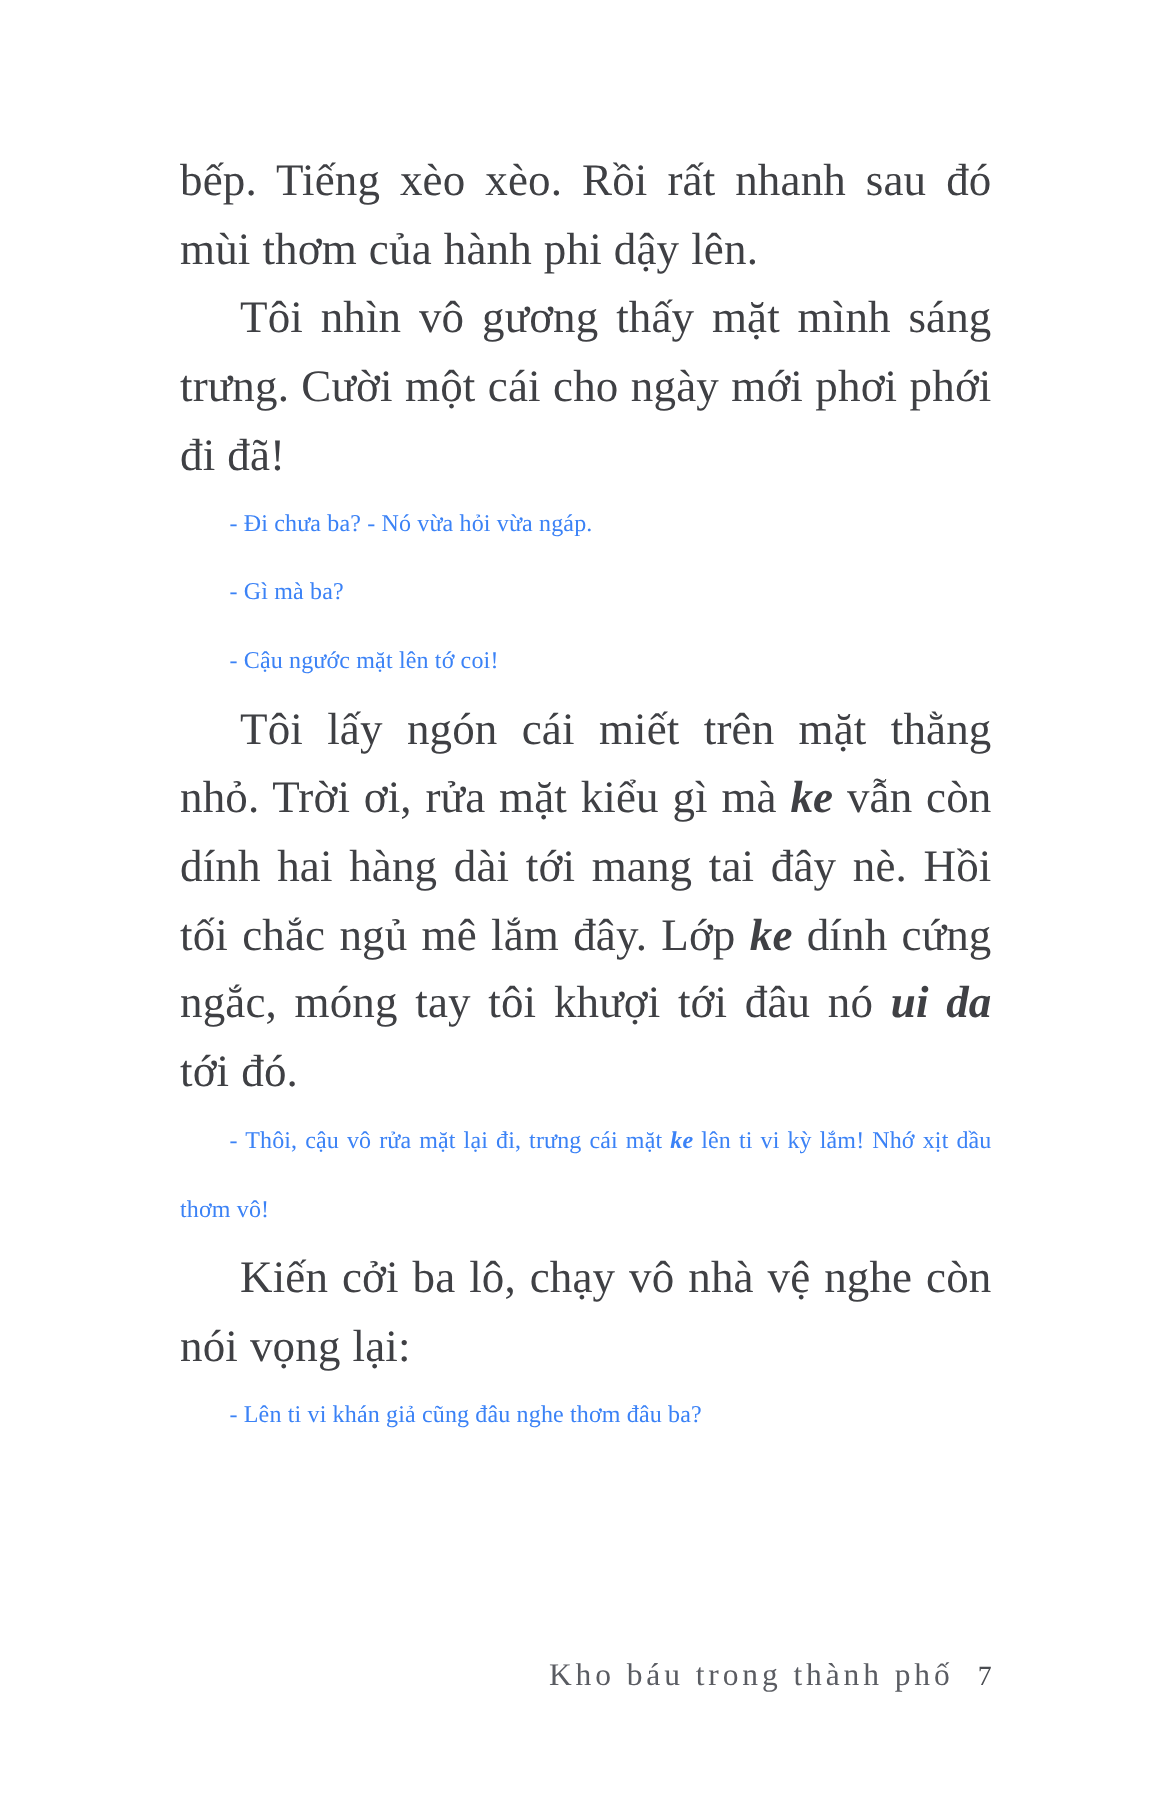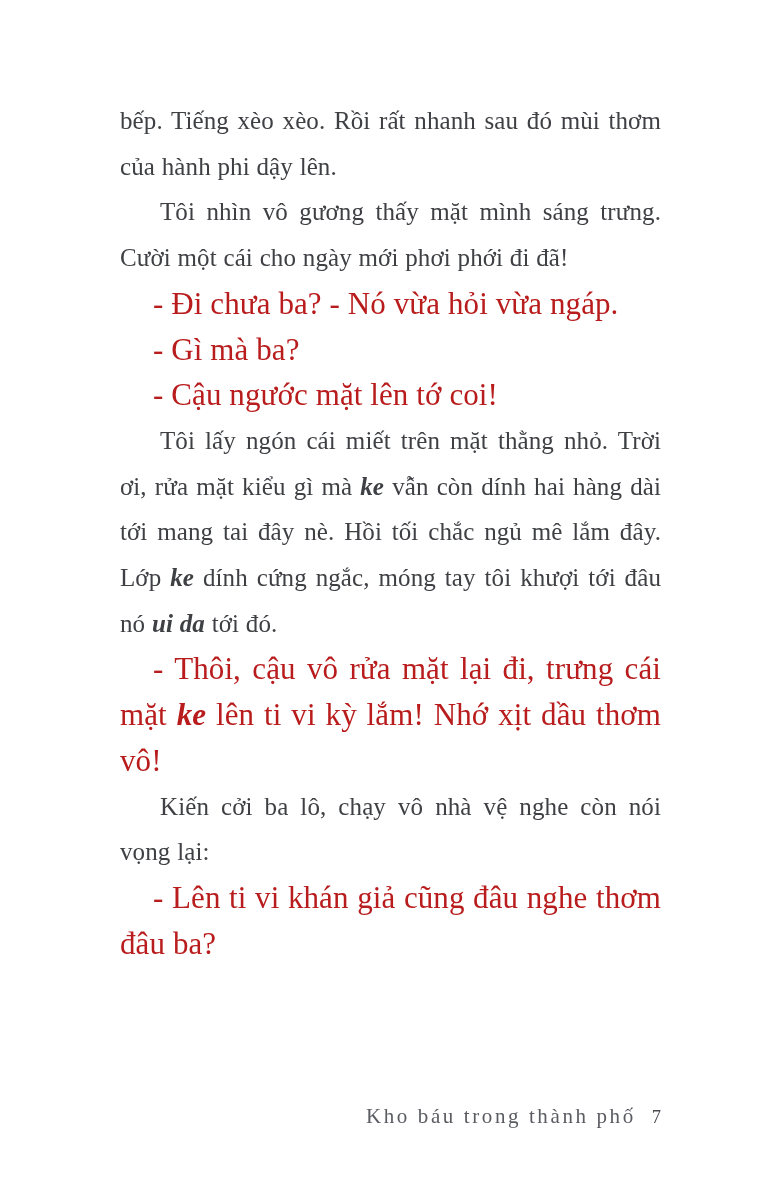--- a/index.html
+++ b/index.html
@@ -29,44 +29,44 @@
   .text-block {
     position: absolute;
     left: 120px;
     top: 98px;
     width: 541px;
   }
 
   
   p.para {
     margin: 0 0 0 0;
-    font-size: 25px;
+    font-size: 30px;
     line-height: 45.7px;
     text-align: justify;
     text-justify: inter-word;
     text-indent: 40px;
     color: #3f4044;
     letter-spacing: 0.1px;
     word-spacing: 0.4px;
   }
 
   
   p.para.no-indent {
     text-indent: 0;
   }
 
   
   p.dialogue {
     margin: 0;
-    font-size: 31px;
+    font-size: 16px;
     line-height: 45.7px;
     text-align: justify;
     text-align-last: left;
     text-indent: 33px;
-    color: #b91c1c;
+    color: #3b82f6;
     letter-spacing: 0.1px;
   }
 
   em.it {
     font-style: italic;
     font-weight: bold;
   }
 
   .footer {
     position: absolute;

